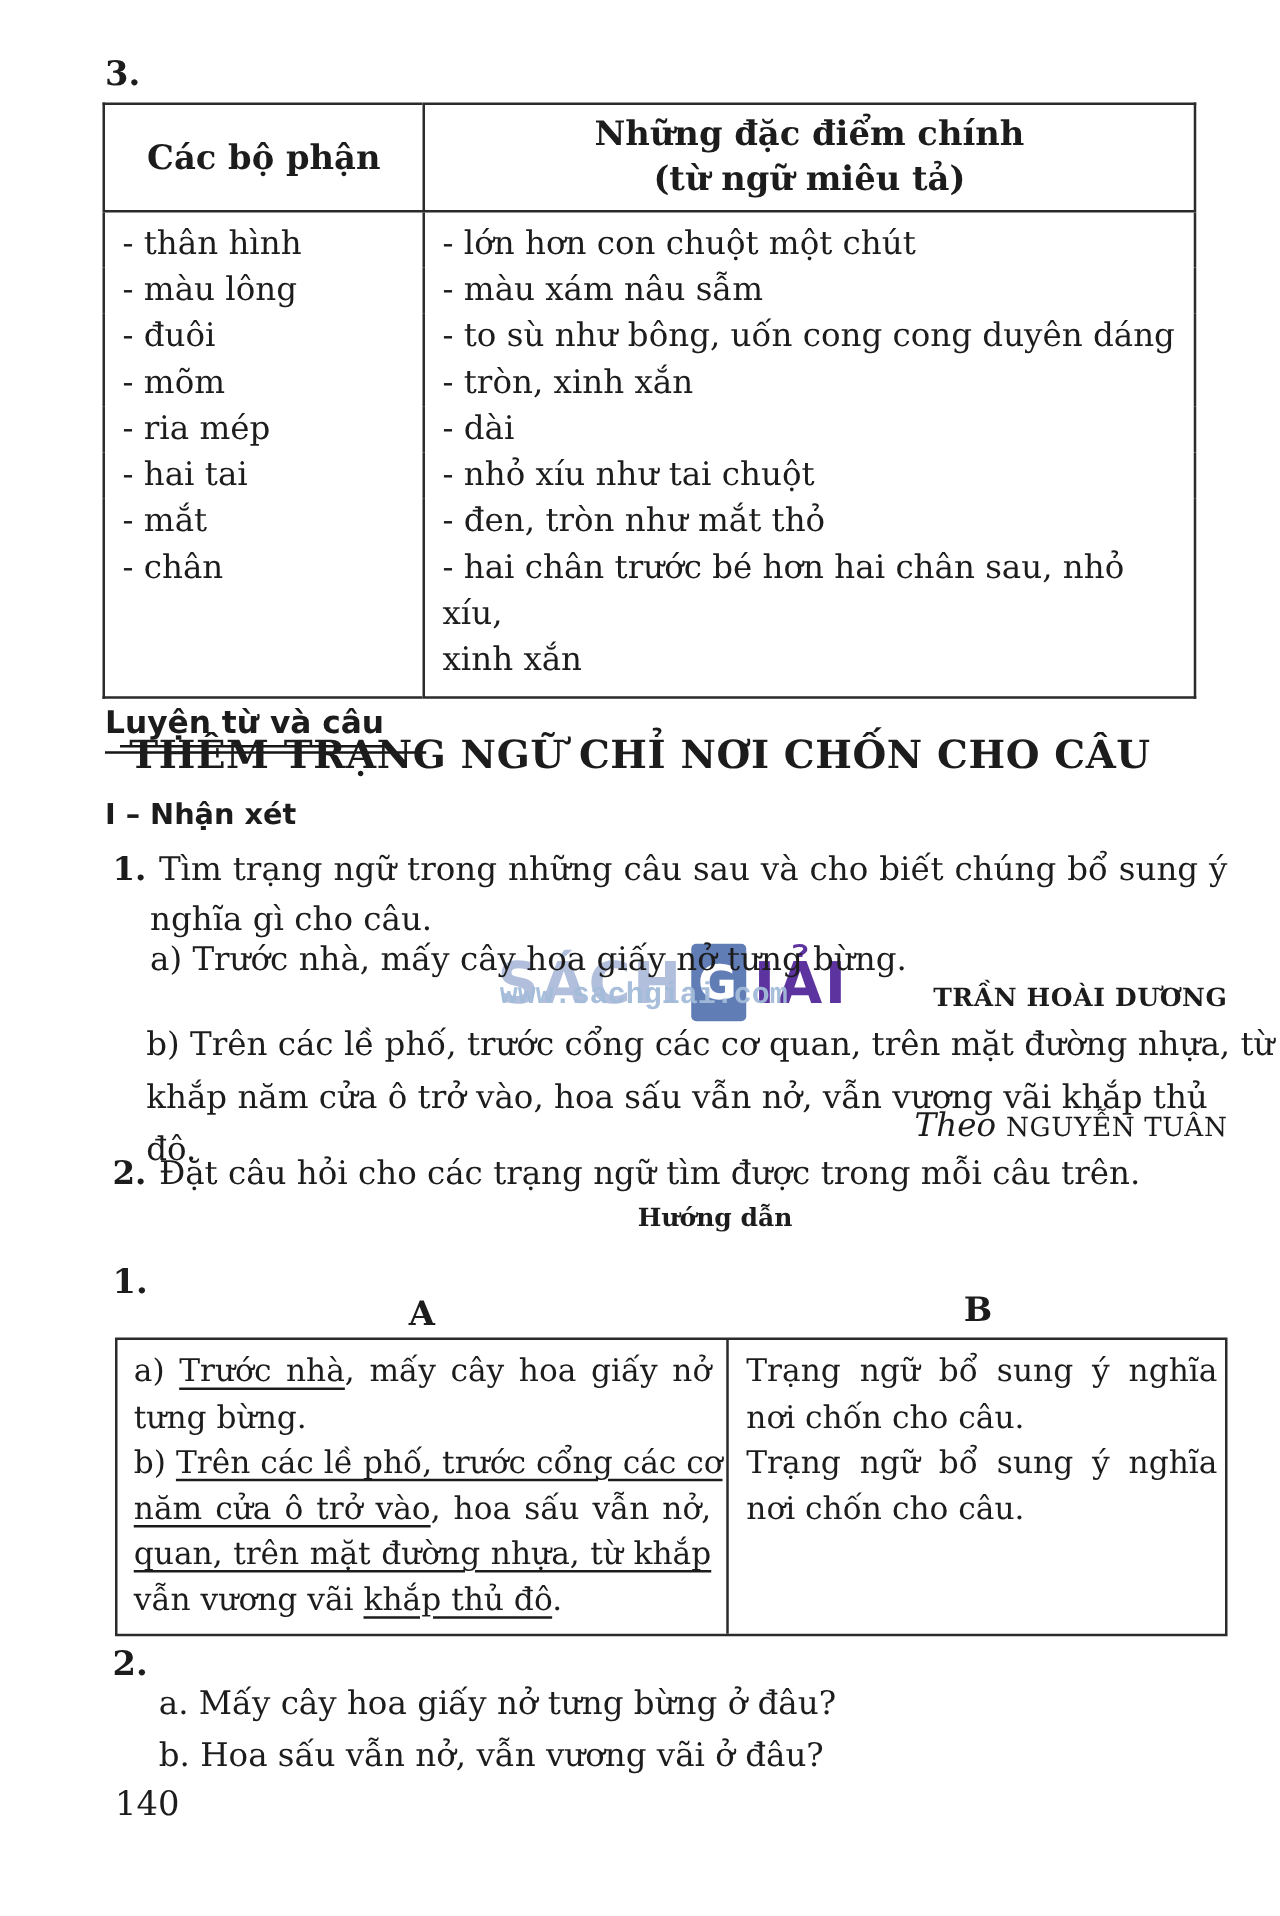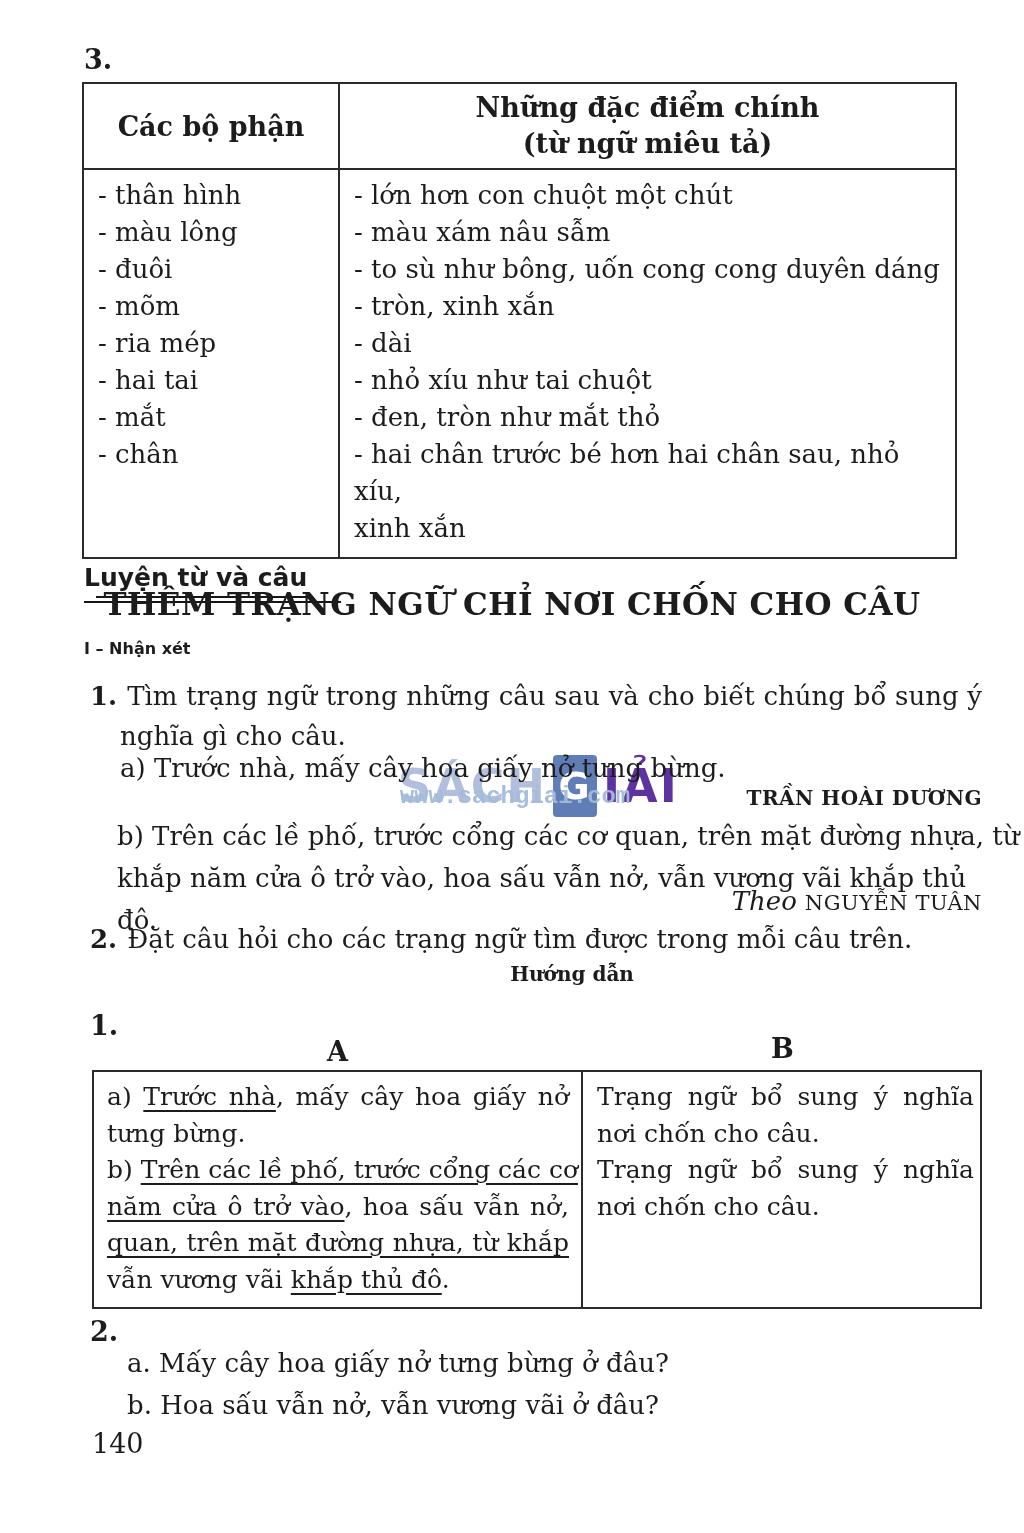--- a/index.html
+++ b/index.html
@@ -38,21 +38,21 @@
   .t1 tbody tr:first-child td { padding-top:7px; }
   .t1 tbody tr:last-child td { padding-bottom:10px; }
 
   
   .section-label { left:84px; top:563px; font-size:25px; font-weight:bold;
                    padding:0 34px 3px 0; border-bottom:2px solid #161616; z-index:1; }
   .section-label::after { content:""; display:block; height:2px; background:#161616;
                           margin:4px 0 0 12px; }
   .lesson-title { left:37px; top:586px; width:950px; text-align:center;
                   font-size:31px; font-weight:bold; letter-spacing:.5px; z-index:1; }
-  .part-heading { left:84px; top:639px; font-size:16px; font-weight:bold; z-index:1; }
+  .part-heading { left:84px; top:639px; font-size:23px; font-weight:bold; z-index:1; }
 
   
   .para { font-size:26px; line-height:40px; z-index:1; }
   .jline { text-align:justify; text-align-last:justify; white-space:nowrap; }
   .ex1 { left:90px; top:676px; width:892px; }
   .ex1 .l2 { padding-left:30px; }
   .bnum { font-weight:bold; margin-right:10px; }
   .ex1a { left:120px; top:753px; font-size:26px; z-index:1; }
   .author-a { left:500px; top:786px; width:482px; text-align:right;
               font-size:20px; font-weight:bold; letter-spacing:.5px; z-index:1; }

